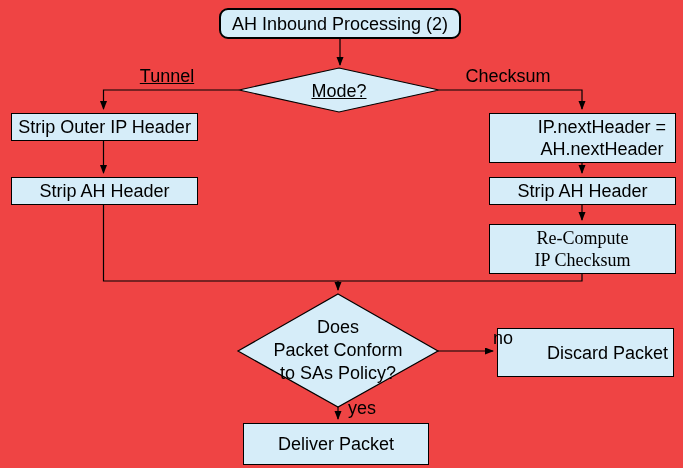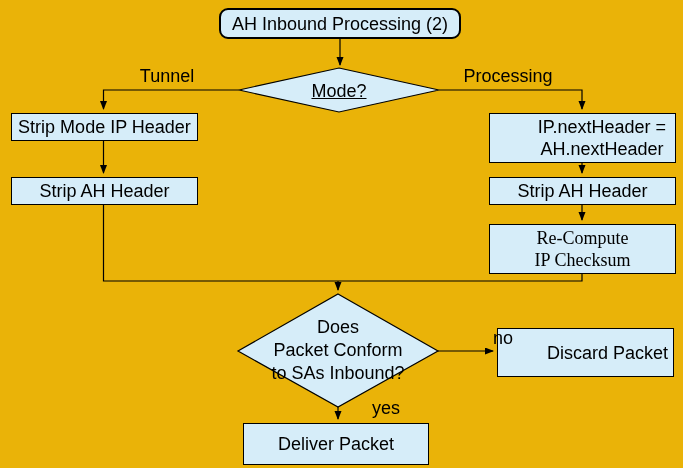--- a/index.html
+++ b/index.html
@@ -1,20 +1,20 @@
 <!DOCTYPE html>
 <html><head>
 <meta charset="utf-8">
 <style>
   html, body { margin: 0; padding: 0; background: #ffffff; }
   .stage {
     position: relative;
     width: 683px;
     height: 468px;
-    background: #eab308;
+    background: #ef4444;
     font-family: "Liberation Sans", "DejaVu Sans", sans-serif;
     font-size: 18px;
     color: #000000;
     overflow: hidden;
   }
   .connector-layer {
     position: absolute;
     left: 0; top: 0;
     width: 683px; height: 468px;
   }
@@ -68,43 +68,43 @@
     <path d="M582,205 V220" fill="none" stroke="#000000" stroke-width="1.2" marker-end="url(#arw)"></path>
     <path d="M103.5,205 V281 H338" fill="none" stroke="#000000" stroke-width="1.2"></path>
     <path d="M582,274 V281 H338" fill="none" stroke="#000000" stroke-width="1.2"></path>
     <path d="M338,281 V290" fill="none" stroke="#000000" stroke-width="1.2" marker-end="url(#arw)"></path>
     <path d="M438,351 H493" fill="none" stroke="#000000" stroke-width="1.2" marker-end="url(#arw)"></path>
     <path d="M338,407 V419" fill="none" stroke="#000000" stroke-width="1.2" marker-end="url(#arw)"></path>
   </svg>
 
   <div class="node start" style="left:219px; top:8px; width:242px; height:31px;">AH Inbound Processing (2)</div>
 
-  <div class="node" style="left:11px; top:113px; width:187px; height:28px;">Strip Mode IP Header</div>
+  <div class="node" style="left:11px; top:113px; width:187px; height:28px;">Strip Outer IP Header</div>
 
   <div class="node" style="left:11px; top:177px; width:187px; height:28px;">Strip AH Header</div>
 
   <div class="node" style="left:489px; top:113px; width:187px; height:50px;padding-left:39px;">IP.nextHeader =
 AH.nextHeader</div>
 
   <div class="node" style="left:489px; top:177px; width:187px; height:28px;">Strip AH Header</div>
 
   <div class="node" style="left:489px; top:224px; width:187px; height:50px;font-family:Liberation Serif, serif;">Re-Compute
 IP Checksum</div>
 
   <div class="node" style="left:497px; top:328px; width:177px; height:49px;padding-left:44px;">Discard Packet</div>
 
   <div class="node" style="left:243px; top:423px; width:186px; height:42px;">Deliver Packet</div>
 
   <div class="diamond-label" style="left:289px; top:80px; width:100px; line-height:22px;text-decoration:underline;">Mode?</div>
 
   <div class="diamond-label" style="left:248px; top:316px; width:180px; line-height:23px;">Does
 Packet Conform
-to SAs Inbound?</div>
+to SAs Policy?</div>
 
-  <div class="edge-label centered" style="left:120px; top:66px; width:94px;">Tunnel</div>
+  <div class="edge-label centered" style="left:120px; top:66px; width:94px;text-decoration:underline;">Tunnel</div>
 
-  <div class="edge-label centered" style="left:461px; top:66px; width:94px;">Processing</div>
+  <div class="edge-label centered" style="left:461px; top:66px; width:94px;">Checksum</div>
 
   <div class="edge-label" style="left:449px; top:328px;margin-left:44px;">no</div>
 
-  <div class="edge-label" style="left:372px; top:398px;">yes</div>
+  <div class="edge-label" style="left:348px; top:398px;">yes</div>
 
 </div>
 
 </body></html>

